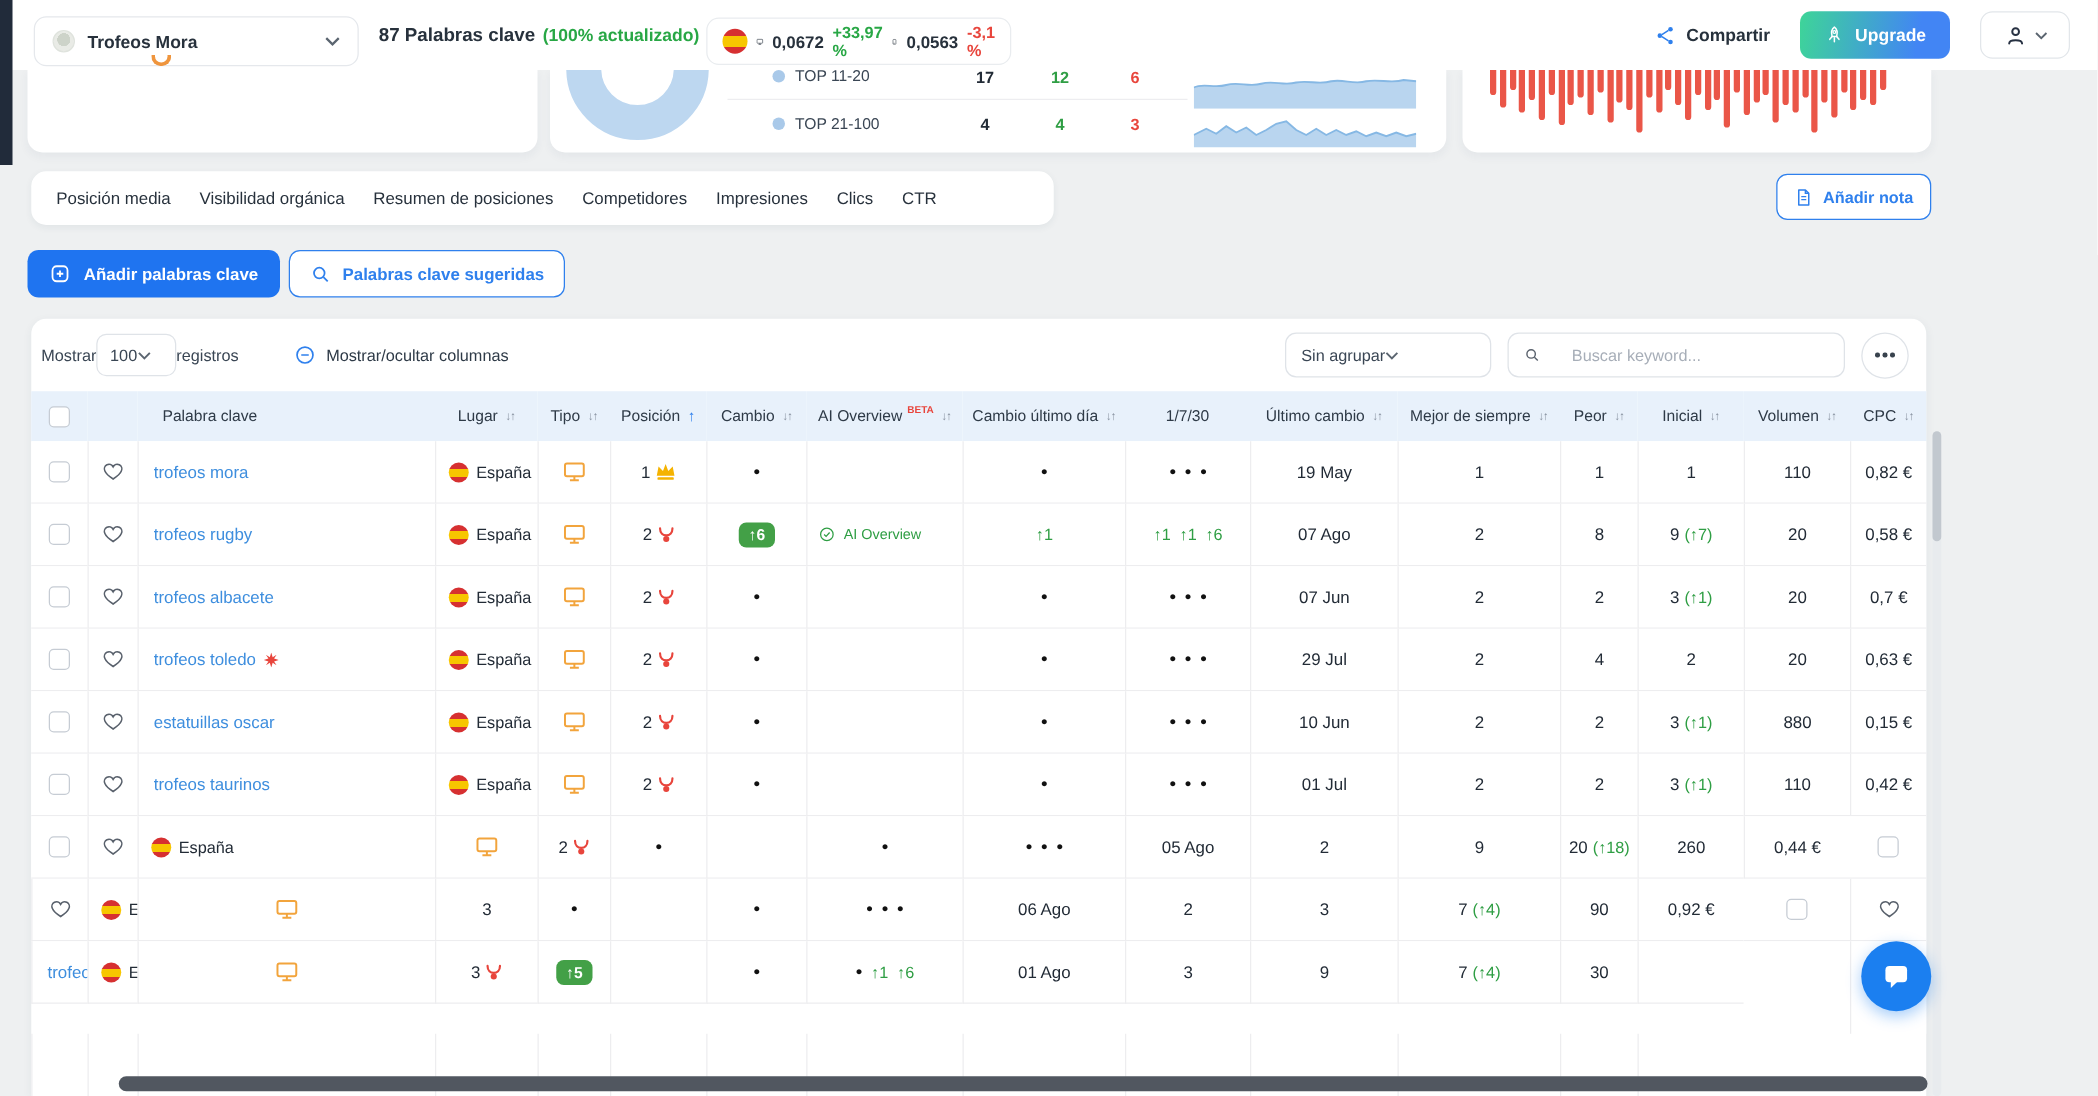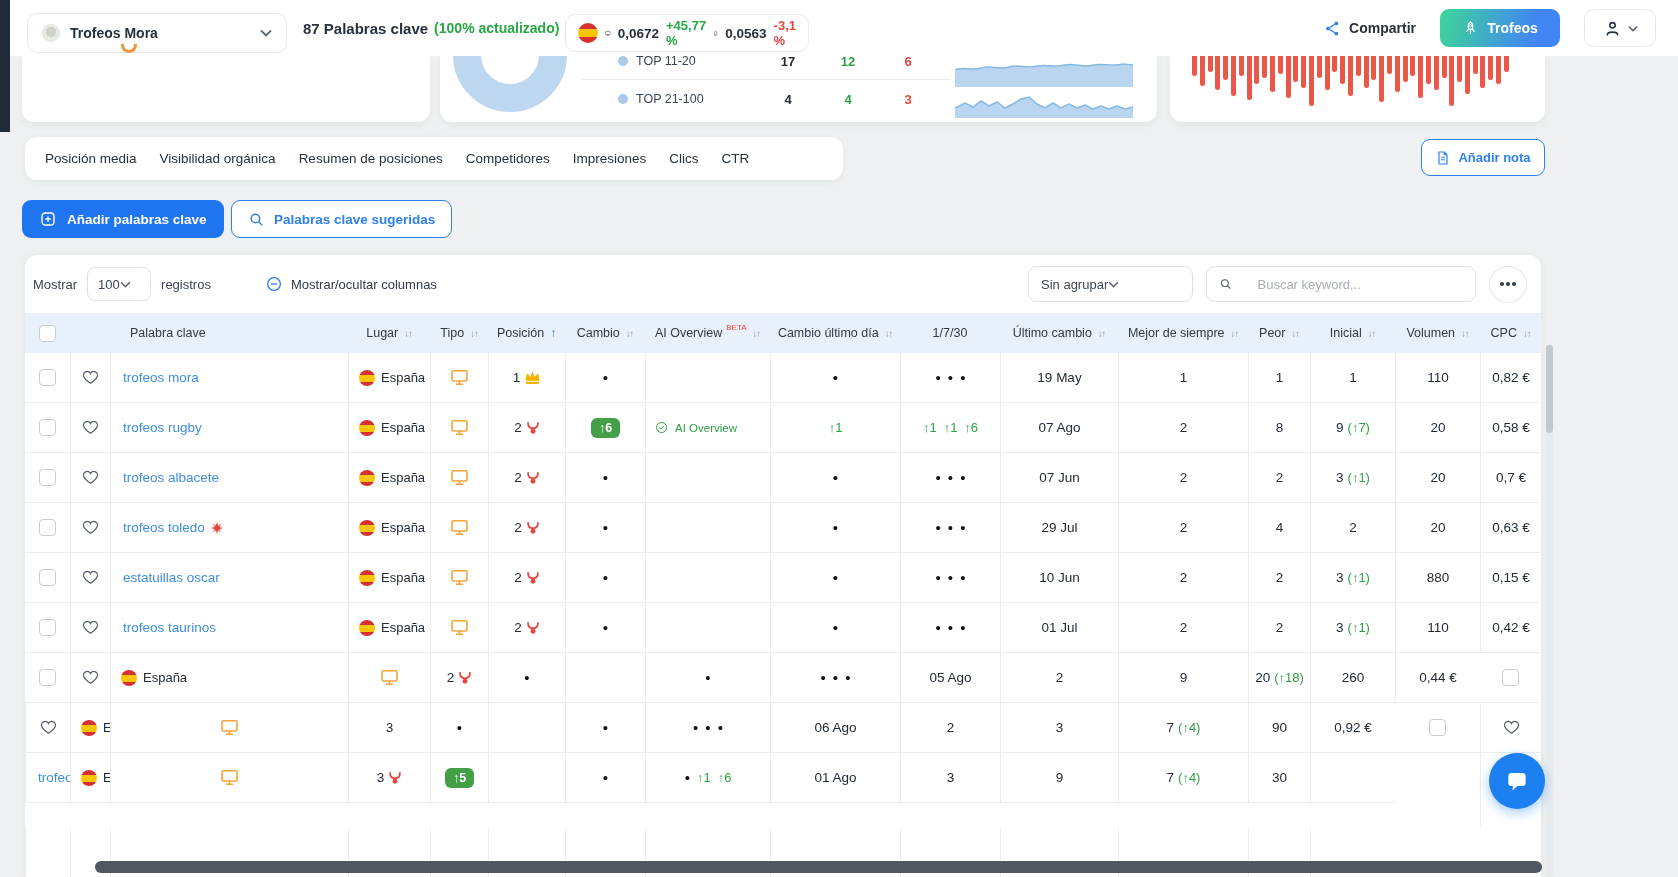--- a/index.html
+++ b/index.html
@@ -49,37 +49,37 @@
   .tab{font-size:13.5px;font-weight:500;color:#27313c;cursor:pointer;white-space:nowrap}
   .add-note{position:absolute;left:1421px;top:139px;width:124px;height:37px;background:#fff;border:1.5px solid #2f80ed;border-radius:9px;color:#2f80ed;font-size:13px;font-weight:600;display:flex;align-items:center;justify-content:center;gap:7px;cursor:pointer;z-index:2}
 
   
   .btn-primary{position:absolute;left:22px;top:200px;height:38px;padding:0 17px;background:#1f74f0;border:none;border-radius:9px;color:#fff;font-size:13.5px;font-weight:600;display:flex;align-items:center;gap:10px;cursor:pointer;z-index:2}
   .btn-outline{position:absolute;left:231px;top:200px;height:38px;padding:0 16px;background:#fff;border:1.5px solid #2f80ed;border-radius:9px;color:#2f80ed;font-size:13.5px;font-weight:600;display:flex;align-items:center;gap:9px;cursor:pointer;z-index:2}
 
   
   .table-card{position:absolute;left:25px;top:255px;width:1516px;height:622px;background:#fff;border-radius:12px 12px 0 0;box-shadow:0 2px 8px rgba(40,60,90,.06);z-index:2}
   .controls{height:58px;display:flex;align-items:center;padding:0 14px 0 8px}
-  .ctl-left{display:flex;align-items:center;gap:10px;font-size:13px;color:#3a4654}
+  .ctl-left{display:flex;align-items:center;font-size:13px;color:#3a4654}
   .select-sm{width:64px;height:34px;border:1px solid #dfe3e8;border-radius:8px;display:flex;align-items:center;padding:0 10px;font-size:13px;cursor:pointer;background:#fff}
   .toggle-cols{display:flex;align-items:center;gap:8px;margin-left:44px;font-size:13px;color:#2e3a47;cursor:pointer}
   .ctl-right{margin-left:auto;display:flex;align-items:center;gap:13px}
   .select-md{width:165px;height:36px;border:1px solid #dfe3e8;border-radius:9px;display:flex;align-items:center;padding:0 12px;font-size:13px;color:#3a4654;cursor:pointer;background:#fff}
   .search{width:270px;height:36px;border:1px solid #dfe3e8;border-radius:9px;display:flex;align-items:center;gap:25px;padding:0 12px;background:#fff}
   .search input{border:none;outline:none;font-size:13px;width:100%;font-family:inherit;color:#27313c}
   .search input::placeholder{color:#a7aeb8}
   .more-btn{width:38px;height:37px;border:1px solid #dfe3e8;border-radius:50%;background:#fff;display:flex;align-items:center;justify-content:center;gap:2.5px;cursor:pointer}
   .more-btn i{width:3.5px;height:3.5px;border-radius:50%;background:#39434e;display:block}
 
   .table-grid{display:grid;grid-template-columns:45px 40px 238px 82px 58px 77px 80px 125px 130px 100px 118px 130px 62px 85px 85px 61px;width:1516px}
   .th{height:40px;background:#e8f1fb;display:flex;align-items:center;justify-content:center;font-size:12.5px;color:#2e3a47;gap:3px;white-space:nowrap}
   .th.left{justify-content:flex-start;padding-left:20px}
   .sort{font-size:9.5px;color:#8b95a3;letter-spacing:-1px;margin-left:3px}
   .sort-active{color:#2f80ed;font-size:12px;font-weight:700;margin-left:3px}
-  .beta{color:#e8453c;font-size:8px;font-weight:400;position:relative;top:-6px;margin-left:1px}
+  .beta{color:#e8453c;font-size:8px;font-weight:700;position:relative;top:-6px;margin-left:1px}
   .td{height:50px;border-bottom:1px solid #ededef;border-left:1px solid #ededef;background:#fff;display:flex;align-items:center;justify-content:center;font-size:13.5px;color:#222b36;gap:4px;white-space:nowrap}
   .td.c1{border-left:none}
   .td.kwcell{justify-content:flex-start;padding-left:12px;gap:6px}
   .td.lugar{justify-content:flex-start;padding-left:10px;gap:6px;font-size:13px}
   .td.ai{justify-content:flex-start;padding-left:8px;gap:2px}
   .td.partial{height:74px;border-bottom:none}
   .kw{color:#3e8ede;text-decoration:none;cursor:pointer}
   .dot{font-size:15px;color:#111;line-height:1}
   .upv{color:#2f9e44;font-size:13px}
   .badge{background:#43a047;color:#fff;font-size:12.5px;font-weight:700;padding:3px 8px;border-radius:6px}
@@ -111,21 +111,21 @@
     <span>87 Palabras clave</span>
     <span class="kw-updated">(100% actualizado)</span>
   </div>
   <div class="pill">
     <span class="es-flag" style="width:20px;height:20px"></span>
     <svg width="19" height="19" viewBox="0 0 24 24">
         <rect x="2.5" y="3.5" width="19" height="13" rx="2" fill="none" stroke="#27313c" stroke-width="2"></rect>
         <path d="M12 16.5V20 M7.5 20.5h9" stroke="#27313c" stroke-width="2" fill="none"></path>
       </svg>
     <span class="val">0,0672</span>
-    <span class="up">+45,77 %</span>
+    <span class="up">+33,97 %</span>
     <svg width="17" height="19" viewBox="0 0 24 24">
         <rect x="6.5" y="3" width="11" height="18" rx="2.5" fill="none" stroke="#27313c" stroke-width="2"></rect>
         <rect x="9" y="15.5" width="3" height="3" fill="#27313c"></rect>
       </svg>
     <span class="val">0,0563</span>
     <span class="down">-3,1 %</span>
   </div>
   <div class="top-right">
     <div class="share">
       <svg width="17" height="17" viewBox="0 0 24 24">
@@ -135,21 +135,21 @@
           <path d="M7.8 10.8 15.2 6 M7.8 13.2 15.2 18" stroke="#2f80ed" stroke-width="1.8"></path>
         </svg>
       <span>Compartir</span>
     </div>
     <button class="upgrade">
       <svg width="17" height="17" viewBox="0 0 24 24">
           <path d="M12 2.5c2.8 2 3.8 6 2.6 10.5H9.4C8.2 8.5 9.2 4.5 12 2.5z" fill="none" stroke="#fff" stroke-width="1.7"></path>
           <circle cx="12" cy="8" r="1.6" fill="none" stroke="#fff" stroke-width="1.4"></circle>
           <path d="M9.4 13 6.8 16.2 M14.6 13 17.2 16.2 M12 14.5v4.5" stroke="#fff" stroke-width="1.7" fill="none" stroke-linecap="round"></path>
         </svg>
-      <span>Trofeos</span>
+      <span>Upgrade</span>
     </button>
     <div class="user-btn">
       <svg width="19" height="19" viewBox="0 0 24 24">
           <circle cx="12" cy="8" r="3.4" fill="none" stroke="#273142" stroke-width="2"></circle>
           <path d="M5.5 20c0-4.5 13-4.5 13 0" fill="none" stroke="#273142" stroke-width="2" stroke-linecap="round"></path>
         </svg>
       <svg width="10" height="7" viewBox="0 0 12 8">
           <polyline points="1,1.5 6,6.5 11,1.5" fill="none" stroke="#5b6570" stroke-width="1.8"></polyline>
         </svg>
     </div>

